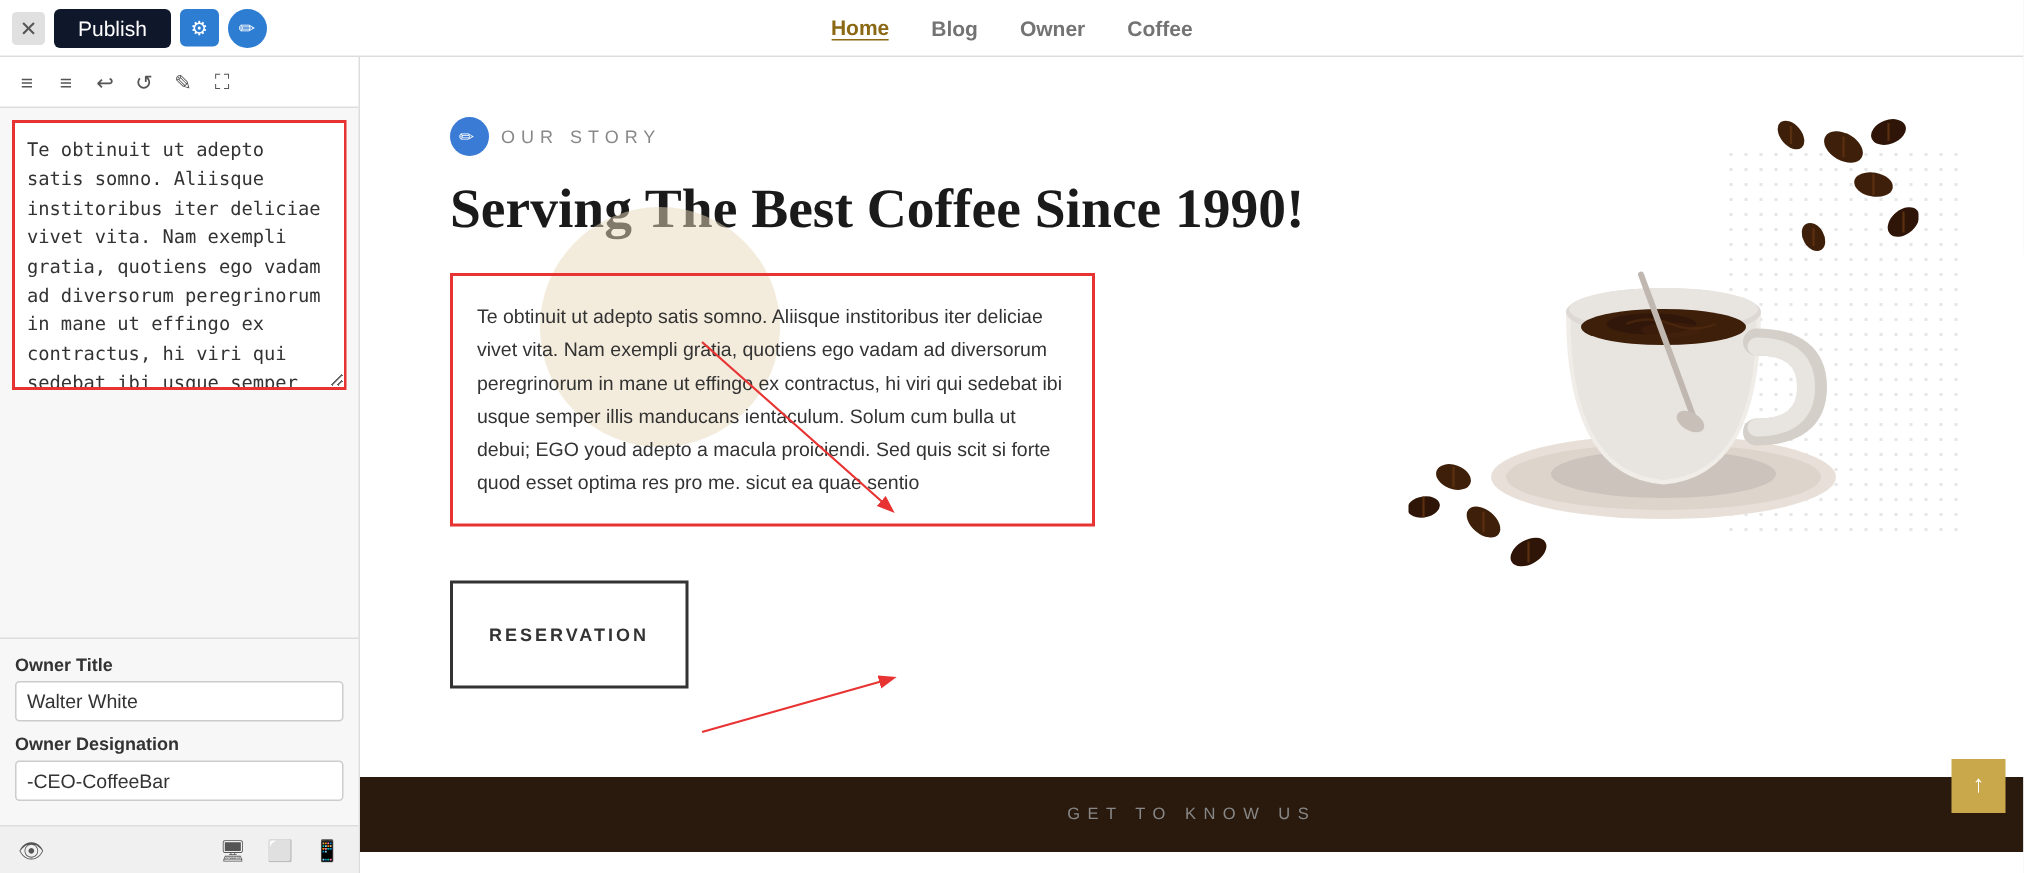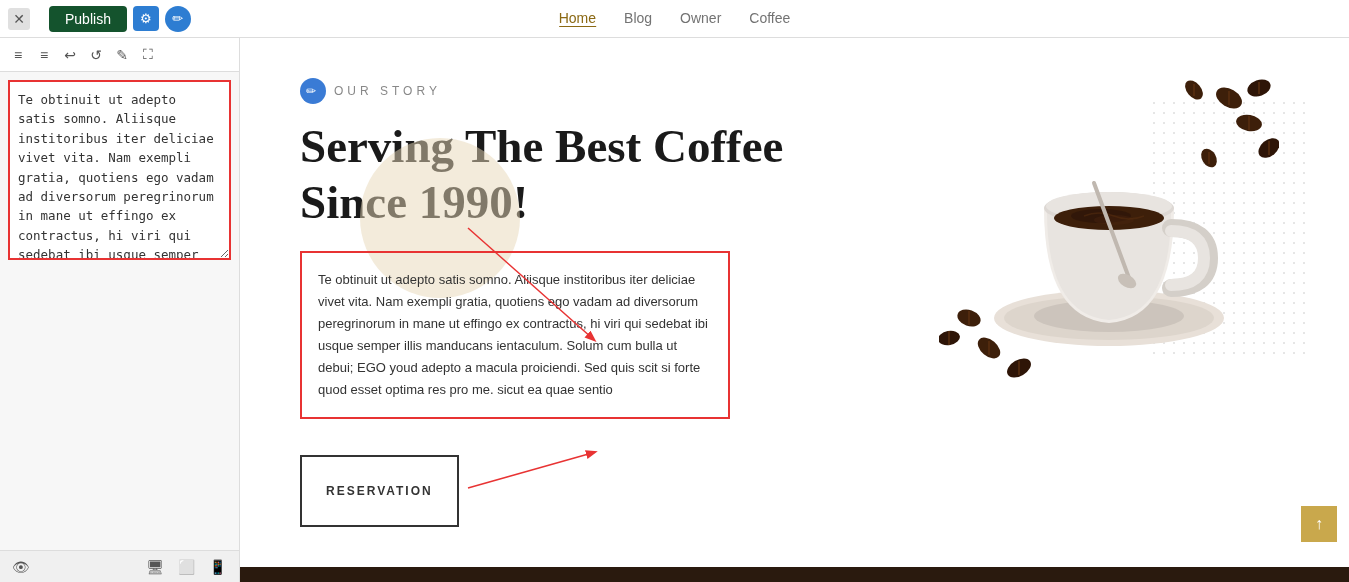--- a/index.html
+++ b/index.html
@@ -19,29 +19,28 @@
     .close-btn {
       width: 22px; height: 22px;
       background: #e0e0e0;
       border: none;
       border-radius: 3px;
       cursor: pointer;
       display: flex; align-items: center; justify-content: center;
       font-size: 14px; color: #555;
     }
     .publish-btn {
-      background: #14532d;
+      background: #0f172a;
       color: #fff;
       border: none;
       border-radius: 4px;
       padding: 5px 16px;
       font-size: 14px;
       cursor: pointer;
       font-weight: 500;
-      margin-left: 13px;
     }
     .settings-btn {
       background: #2d7dd2;
       color: #fff;
       border: none;
       border-radius: 4px;
       padding: 5px 7px;
       font-size: 13px;
       cursor: pointer;
     }
@@ -52,21 +51,22 @@
       display: flex; align-items: center; justify-content: center;
       color: #fff; font-size: 13px;
     }
     .toolbar-spacer { flex: 1; }
     .nav-area {
       position: absolute;
       left: 50%;
       transform: translateX(-50%);
       display: flex;
       gap: 28px;
-      align-items: flex-start;
+      align-items: flex-end;
+      font-weight: bold;
     }
     .nav-item {
       font-size: 14px;
       color: #737373;
       cursor: pointer;
       text-decoration: none;
     }
     .nav-item.active {
       color: #8b6914;
       border-bottom: 1px solid #8b6914;
@@ -189,21 +189,21 @@
       margin-bottom: 14px;
     }
     .our-story-icon {
       width: 26px; height: 26px;
       background: #3a7bd5;
       border-radius: 50%;
       display: flex; align-items: center; justify-content: center;
       color: #fff; font-size: 12px;
     }
     .hero-title {
-      font-size: 47px;
+      font-size: 37px;
       font-weight: 700;
       color: #1a1a1a;
       line-height: 1.2;
       margin-bottom: 20px;
       font-family: Georgia, serif;
     }
     .hero-text-box {
       border: 2px solid #e83333;
       padding: 16px;
       font-size: 13px;
@@ -328,20 +328,26 @@
       <span class="lpt-icon">≡</span>
       <span class="lpt-icon">≡</span>
       <span class="lpt-icon">↩</span>
       <span class="lpt-icon">↺</span>
       <span class="lpt-icon">✎</span>
       <span class="lpt-icon">⛶</span>
     </div>
     <div class="panel-scroll">
       <textarea class="text-edit-area" style="">Te obtinuit ut adepto satis somno. Aliisque institoribus iter deliciae vivet vita. Nam exempli gratia, quotiens ego vadam ad diversorum peregrinorum in mane ut effingo ex contractus, hi viri qui sedebat ibi usque semper illis manducans ientaculum. Solum cum bulla ut debui; EGO youd adepto a macula proiciendi. Sed quis scit si forte quod esset optima res pro me. sicut ea quae sentio</textarea>
     </div>
+    <div class="panel-bottom">
+      <div class="field-label">Owner Title</div>
+      <input class="field-input" type="text" value="Walter White" style="">
+      <div class="field-label">Owner Designation</div>
+      <input class="field-input" type="text" value="-CEO-CoffeeBar" style="">
+    </div>
     <div class="hide-controls-bar">
       <span class="hc-icon">👁</span>
       <span style="cursor:pointer;margin-top:40px;">Hide Controls</span>
       <span style="flex:1;"></span>
       <span class="hc-icon">🖥</span>
       <span class="hc-icon">⬜</span>
       <span class="hc-icon">📱</span>
     </div>
   </div>
 

